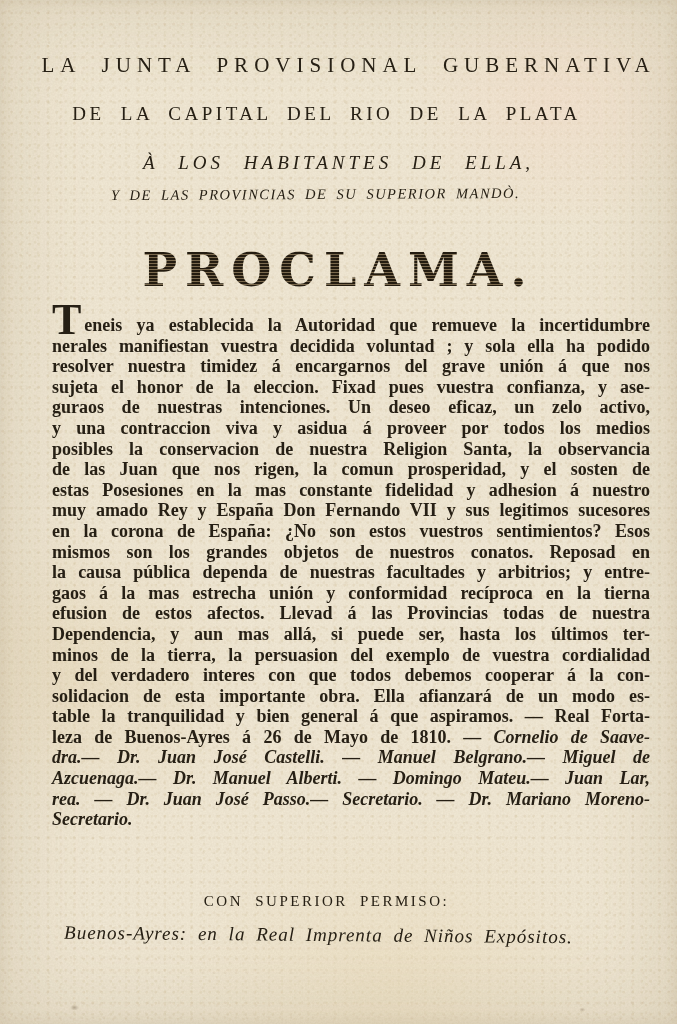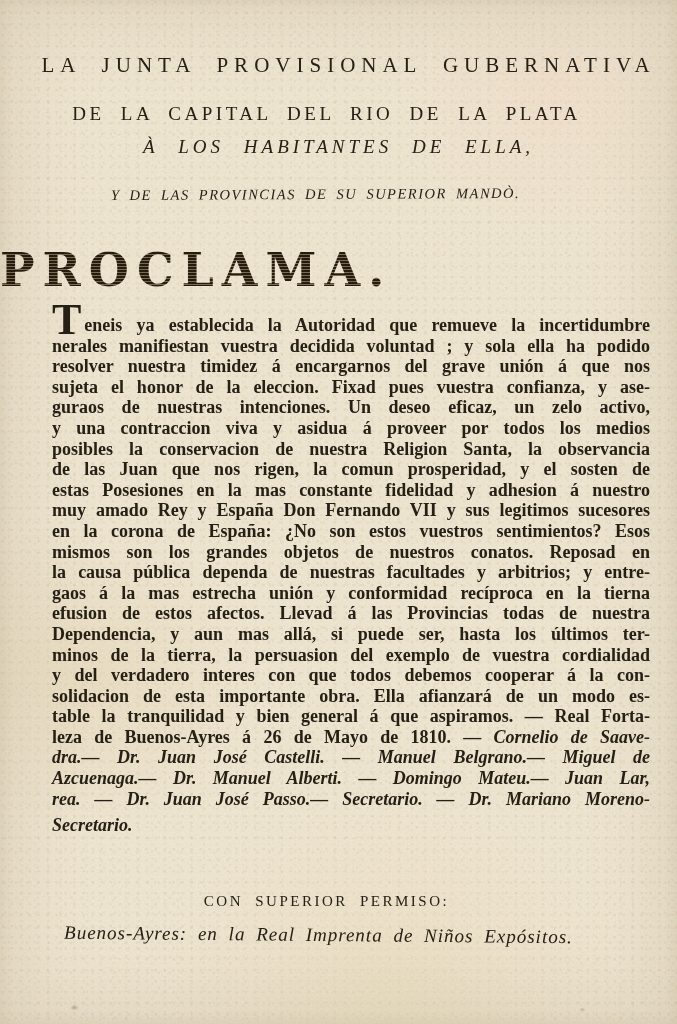--- a/index.html
+++ b/index.html
@@ -27,26 +27,26 @@
   }
 
   .grain {
     position: absolute; inset: 0; z-index: 6;
     pointer-events: none; opacity: .55; mix-blend-mode: multiply;
   }
 
   .tline { position: absolute; left: 0; width: 100%; text-align: center; white-space: nowrap; }
   .t1 { top: 53px;  font-size: 21px;   letter-spacing: 6px;   word-spacing: 10px; transform: translateX(10px); }
   .t2 { top: 103px; font-size: 19px;   letter-spacing: 3.5px; word-spacing: 8px;  transform: translateX(-12px); }
-  .t3 { top: 136px; font-size: 19px;   letter-spacing: 4px;   word-spacing: 11px; font-style: italic; }
+  .t3 { top: 152px; font-size: 19px;   letter-spacing: 4px;   word-spacing: 11px; font-style: italic; }
   .t4 { top: 186px; font-size: 14.5px; letter-spacing: 1.5px; word-spacing: 4px;  font-style: italic; transform: translateX(-23px) rotate(-0.3deg); }
 
   .proclama {
     position: absolute; top: 246px; left: 0; width: 100%;
-    text-align: left; line-height: 48px; white-space: nowrap;
+    text-align: center; line-height: 48px; white-space: nowrap;
   }
   .engraved {
     font-family: "DejaVu Serif", serif;
     font-weight: bold;
     font-size: 46px;
     letter-spacing: 8px;
     color: #241c10;
     text-shadow: 0 0 1px rgba(36,28,16,0.45);
   }
   @supports ((-webkit-background-clip: text) or (background-clip: text)) {
@@ -56,21 +56,21 @@
       -webkit-background-clip: text; background-clip: text;
       color: transparent; text-shadow: none;
     }
   }
 
   .bodytext {
     position: absolute; top: 315px; left: 52px; width: 598px;
     font-size: 18px; line-height: 20.6px; font-weight: bold;
   }
   .bline { text-align: justify; text-align-last: justify; }
-  .bline.noj { text-align-last: left; margin-top: 6px; }
+  .bline.noj { text-align-last: left; }
   .it { font-style: italic; }
   .dropcap {
     font-size: 44px; line-height: 0; position: relative; top: 3px;
     margin-right: 3px; letter-spacing: 0;
   }
 
   .permiso {
     position: absolute; top: 893px; left: 0; width: 100%;
     text-align: center; font-size: 15px; letter-spacing: 2.5px; word-spacing: 6px;
     transform: translateX(-12px); white-space: nowrap;

